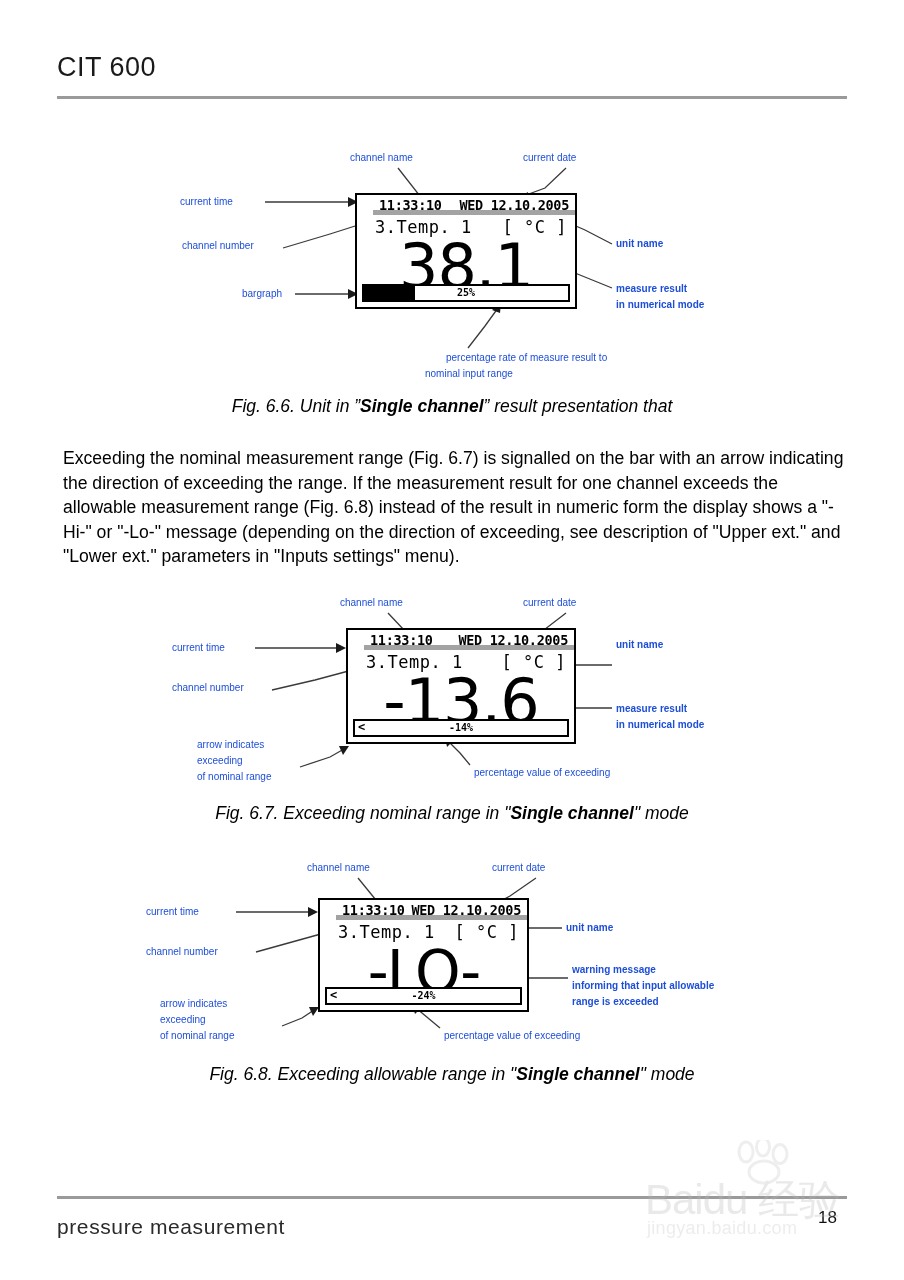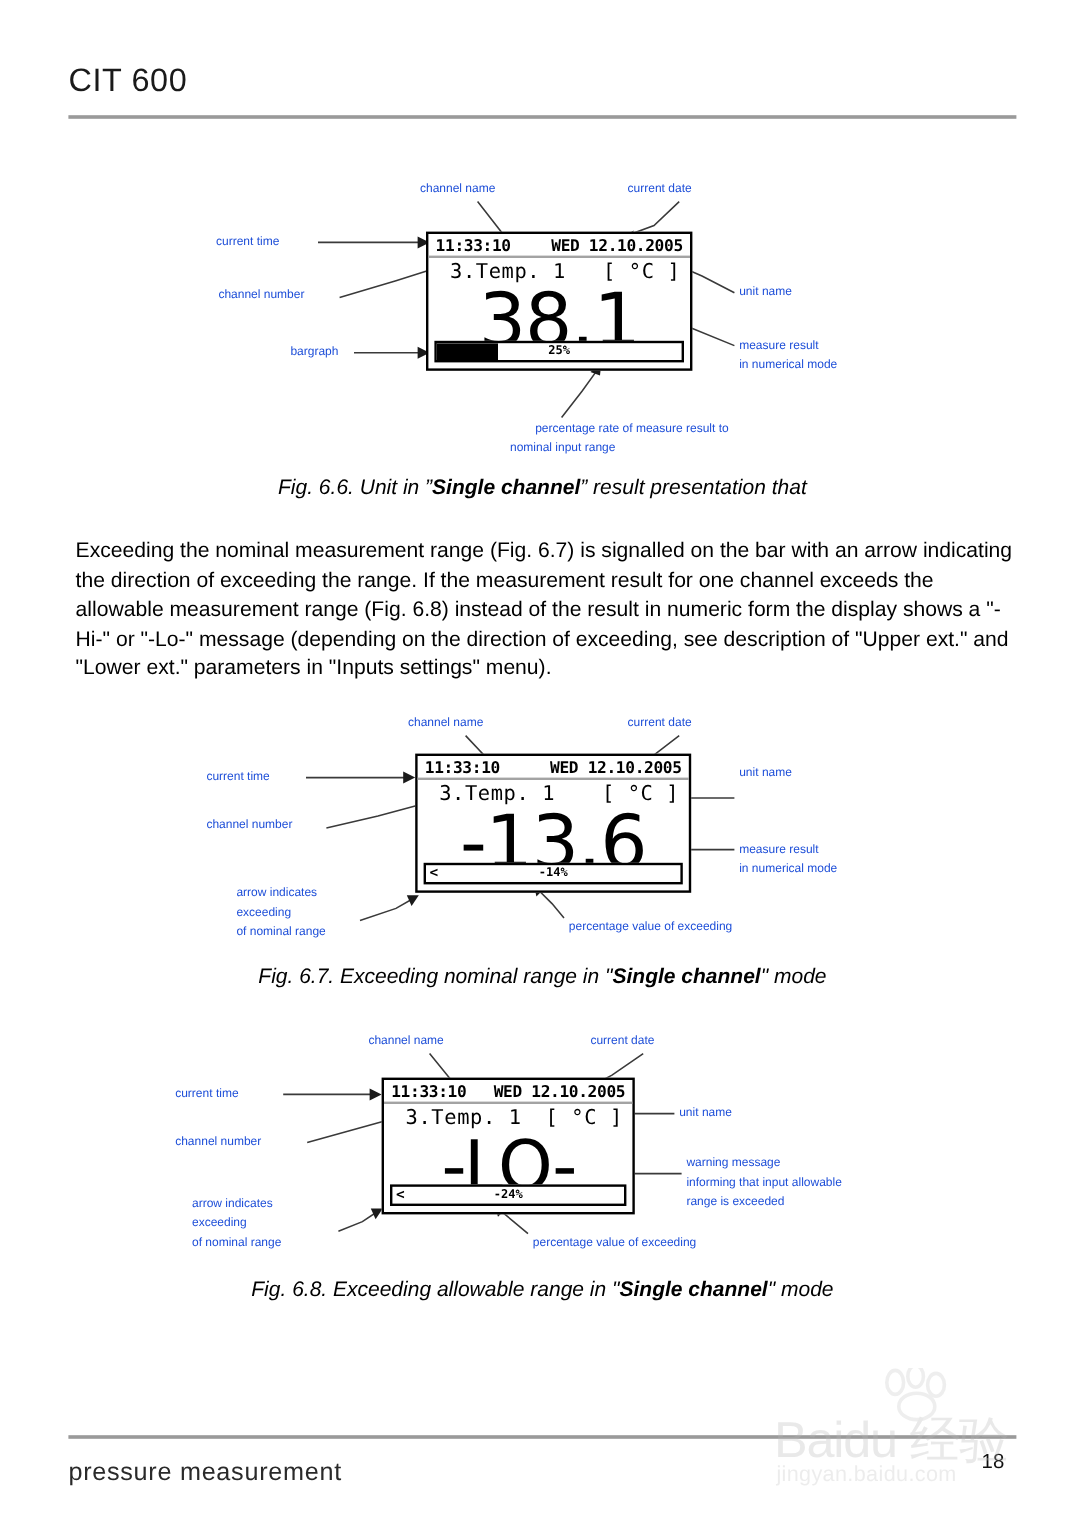--- a/index.html
+++ b/index.html
@@ -129,34 +129,34 @@
   #figure-68 { left: 0px; top: 850px; width: 904px; height: 200px; }
 
   
   .annot {
     position: absolute;
     font-size: 10px;
     line-height: 16.5px;
     color: #1d4ed8;
     white-space: pre;
   }
-  .annot.right { text-align: center; }
+  .annot.right { text-align: center; font-weight: bold; }
 
   
   .lcd {
     position: absolute;
     background: #ffffff;
     border: 2.5px solid #000;
     box-sizing: border-box;
   }
   .lcd-topbar {
     position: absolute;
-    left: 0; top: 0; right: 0;
+    left: 16px; top: 0; right: 0;
     height: 20px;
-    border-bottom: 2px solid #a3a3a3;
+    border-bottom: 5px solid #a3a3a3;
     box-sizing: border-box;
     padding-left: 36px;
   }
   .lcd-time, .lcd-date {
     position: absolute;
     font-family: "DejaVu Sans Mono", monospace;
     font-weight: bold;
     font-size: 13.5px;
     letter-spacing: -0.3px;
     color: #000;

